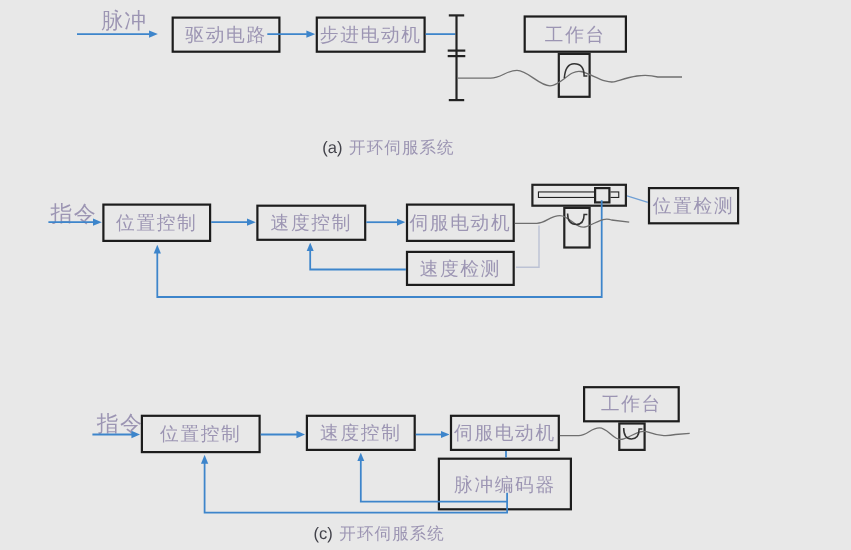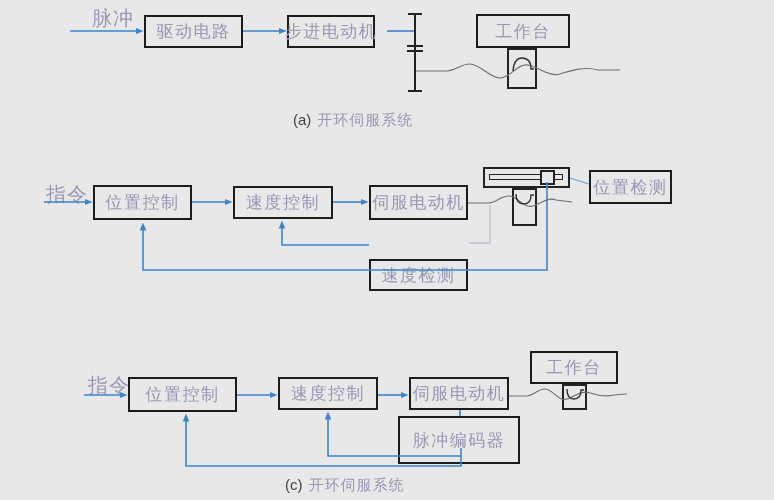--- a/index.html
+++ b/index.html
@@ -22,53 +22,53 @@
   .hook{stroke:#333;stroke-width:1.4;fill:none;}
   .tacho{stroke:#bcc2d4;stroke-width:1.3;fill:none;}
 </style>
 </head>
 <body>
 
 <div class="stage">
 
   <div class="lbl" style="left:92px;top:5px;">脉冲</div>
 
-  <div class="box" style="left:144px;top:15px;width:99px;height:33px;">
+  <div class="box" style="left:156px;top:15px;width:99px;height:33px;">
     <span>驱动电路</span>
   </div>
 
-  <div class="box" style="left:287px;top:15px;width:88px;height:33px;">
+  <div class="box" style="left:287px;top:15px;width:100px;height:33px;">
     <span>步进电动机</span>
   </div>
 
   <div class="box" style="left:476px;top:14px;width:94px;height:34px;">
     <span>工作台</span>
   </div>
 
   <div class="mechbox" style="left:507px;top:48px;width:30px;height:41px;"></div>
 
-  <div class="caption" style="left:293px;top:111px;">
+  <div class="caption" style="left:293px;top:125px;">
     <span class="pre">(a)</span><span>开环伺服系统</span>
   </div>
 
   <div class="lbl" style="left:46px;top:181px;">指令</div>
 
   <div class="box" style="left:93px;top:185px;width:99px;height:35px;">
     <span>位置控制</span>
   </div>
 
   <div class="box" style="left:233px;top:186px;width:100px;height:33px;">
     <span>速度控制</span>
   </div>
 
   <div class="box" style="left:369px;top:185px;width:99px;height:35px;">
     <span>伺服电动机</span>
   </div>
 
-  <div class="box" style="left:369px;top:228px;width:99px;height:32px;margin-top:31px;">
+  <div class="box" style="left:369px;top:228px;width:99px;height:32px;">
     <span>速度检测</span>
   </div>
 
   <div class="box" style="left:589px;top:170px;width:83px;height:34px;">
     <span>位置检测</span>
   </div>
 
   <div class="mechbox" style="left:483px;top:167px;width:87px;height:21px;"></div>
   <div class="scale-rect" style="left:489px;top:174px;width:74px;height:6px;"></div>
   <div class="slider" style="left:540px;top:170px;width:15px;height:15px;"></div>

